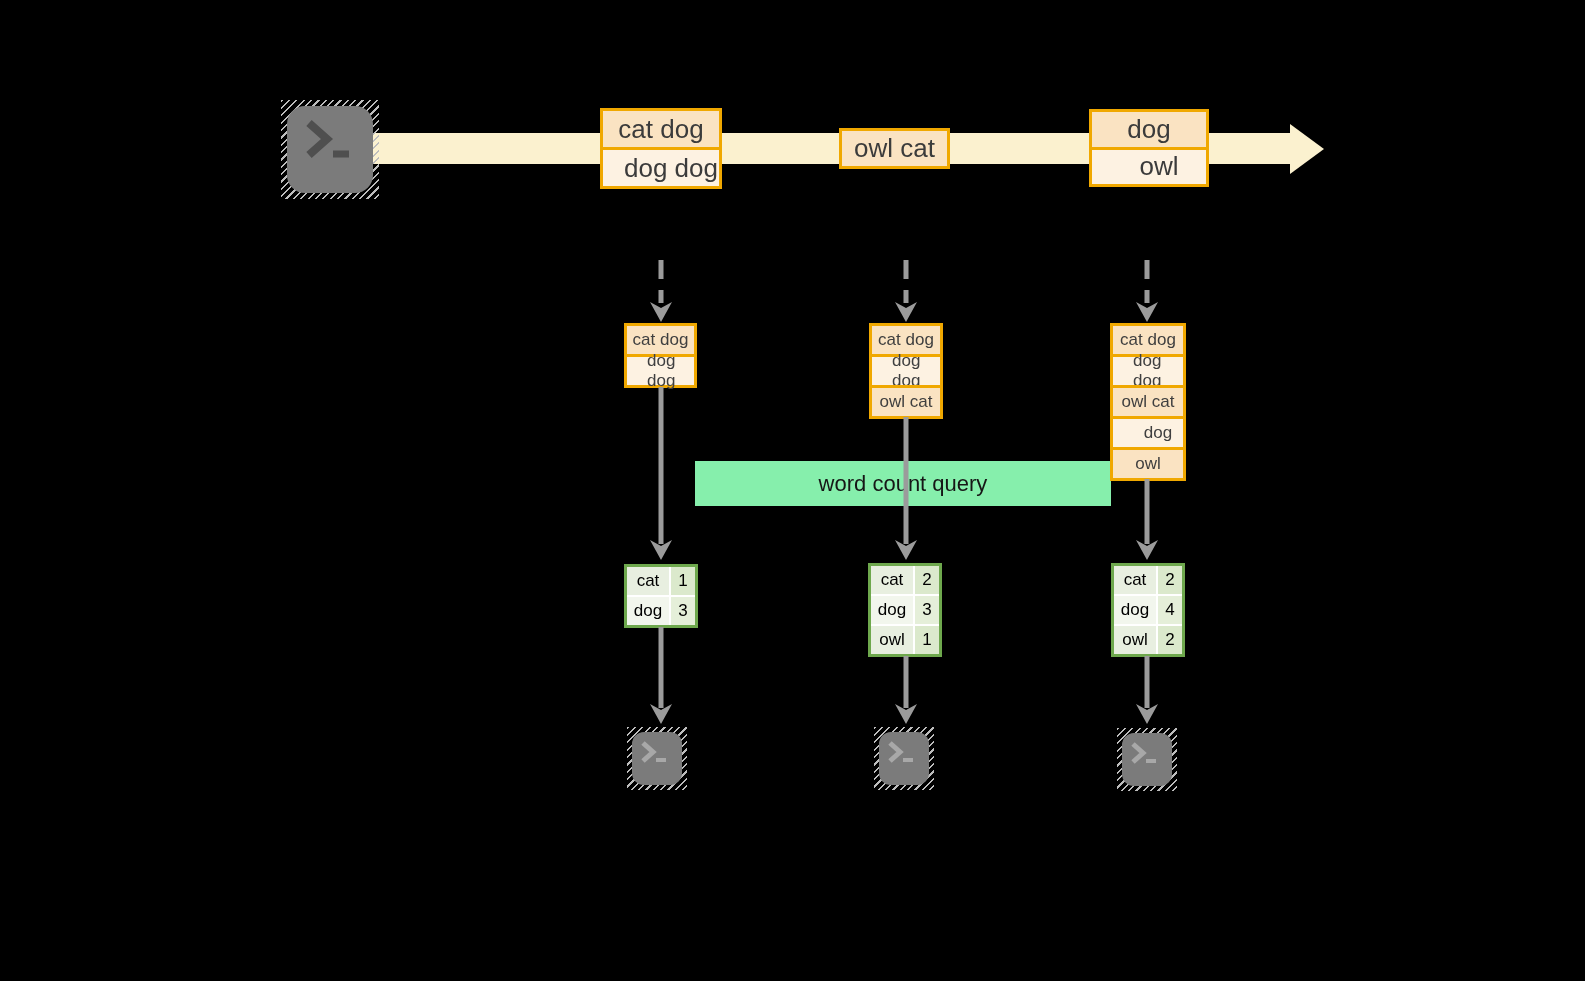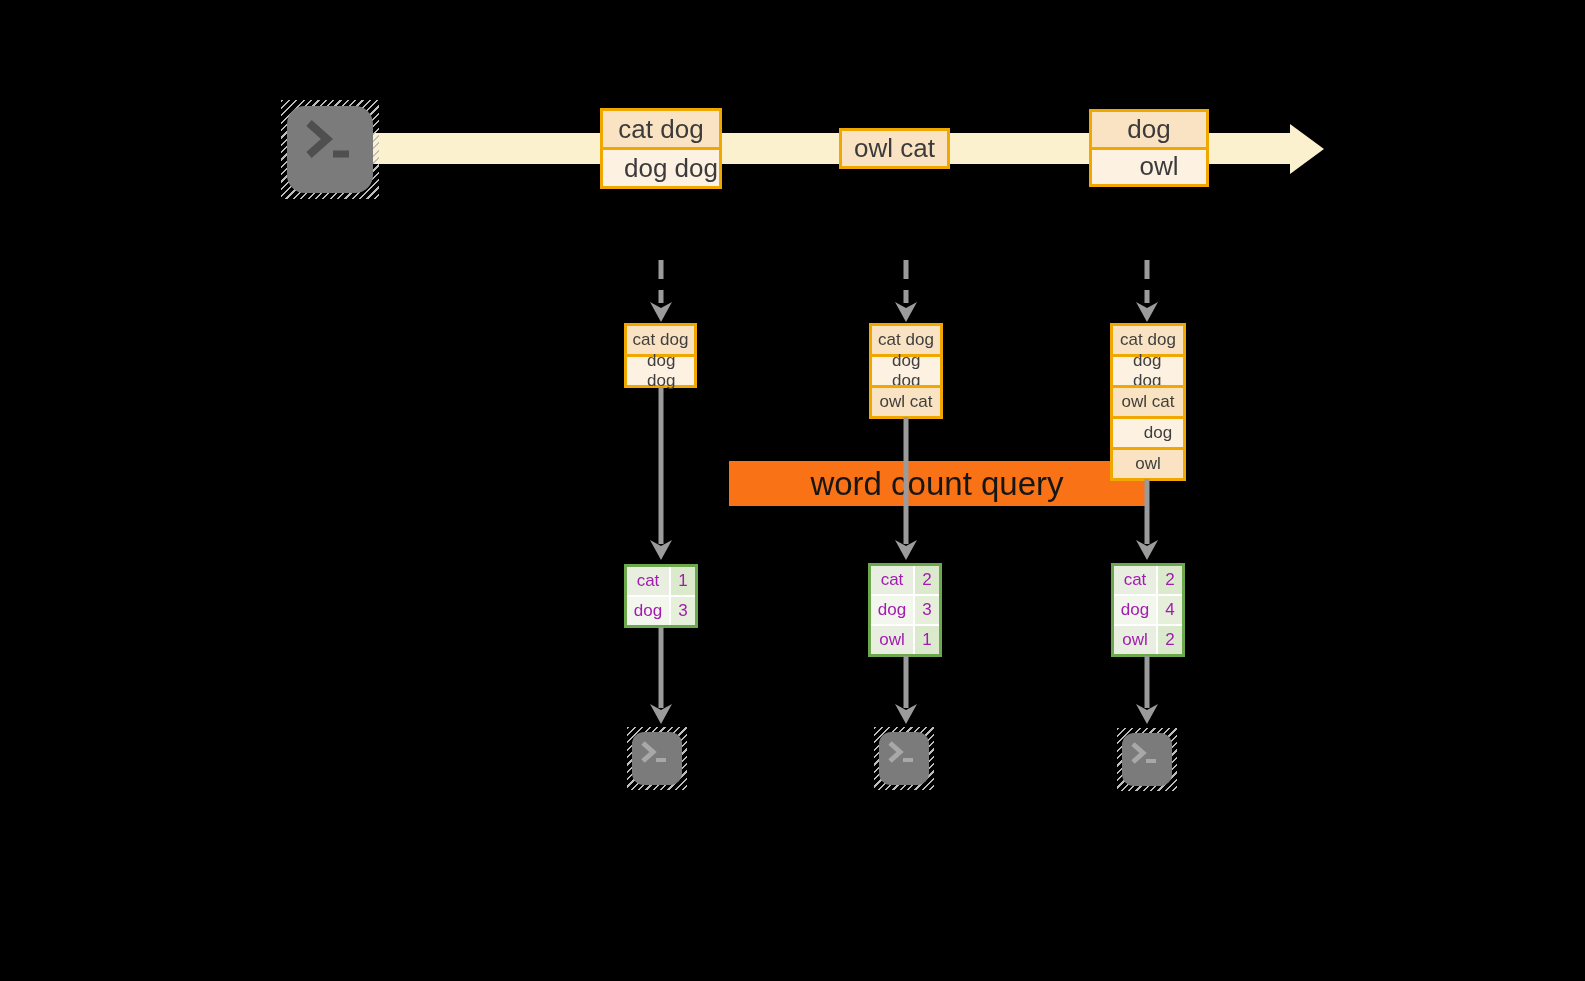--- a/index.html
+++ b/index.html
@@ -32,28 +32,28 @@
   .ebox2{left:839px;top:128px;width:111px;height:41px;}
   .ebox3{left:1089px;top:109px;width:120px;height:78px;}
   
   .stack{position:absolute;border:3px solid #F0A800;z-index:2;box-sizing:border-box;
     display:flex;flex-direction:column;top:323px;}
   .stack .srow{height:28px;display:flex;align-items:center;justify-content:center;
     font-size:17px;color:#3F3F3F;}
   .stack .srow + .srow{border-top:3px solid #F0A800;}
   .stack1{left:624px;width:73px;} .stack2{left:869px;width:74px;} .stack3{left:1110px;width:76px;}
   
-  .banner{position:absolute;left:729px;top:461px;width:416px;height:45px;background:#f97316;
+  .banner{position:absolute;left:695px;top:461px;width:416px;height:45px;background:#86efac;
     z-index:1;display:flex;align-items:center;justify-content:center;
-    font-size:33px;color:#161616;}
+    font-size:22px;color:#161616;}
   
   .ctable{position:absolute;border:3px solid #6EA84D;background:#FFFFFF;z-index:2;
     display:grid;grid-template-columns:42px 24px;gap:2px;}
   .ctable .cell{height:28px;display:flex;align-items:center;justify-content:center;
-    font-size:17px;color:#a21caf;}
+    font-size:17px;color:#000000;}
   .w-a{background:#E8EFE0;} .c-a{background:#DBE9CC;}
   .w-b{background:#F2F6ED;} .c-b{background:#E5EFD9;}
   .ctable1{left:624px;top:564px;} .ctable2{left:868px;top:563px;} .ctable3{left:1111px;top:563px;}
   
   .overlay{position:absolute;left:0;top:0;z-index:3;}
 </style>
 </head>
 <body>
 
 <div class="canvas">

